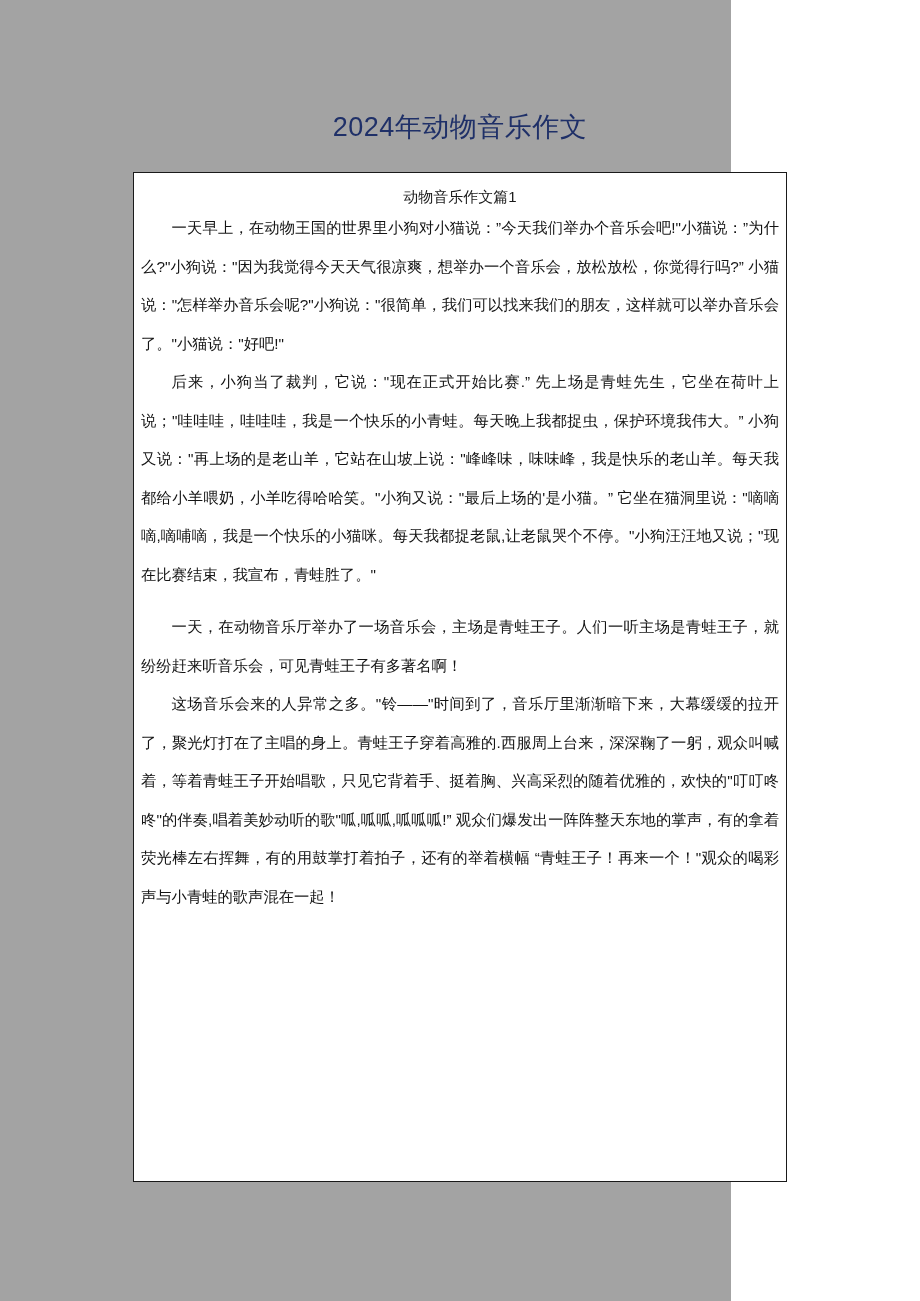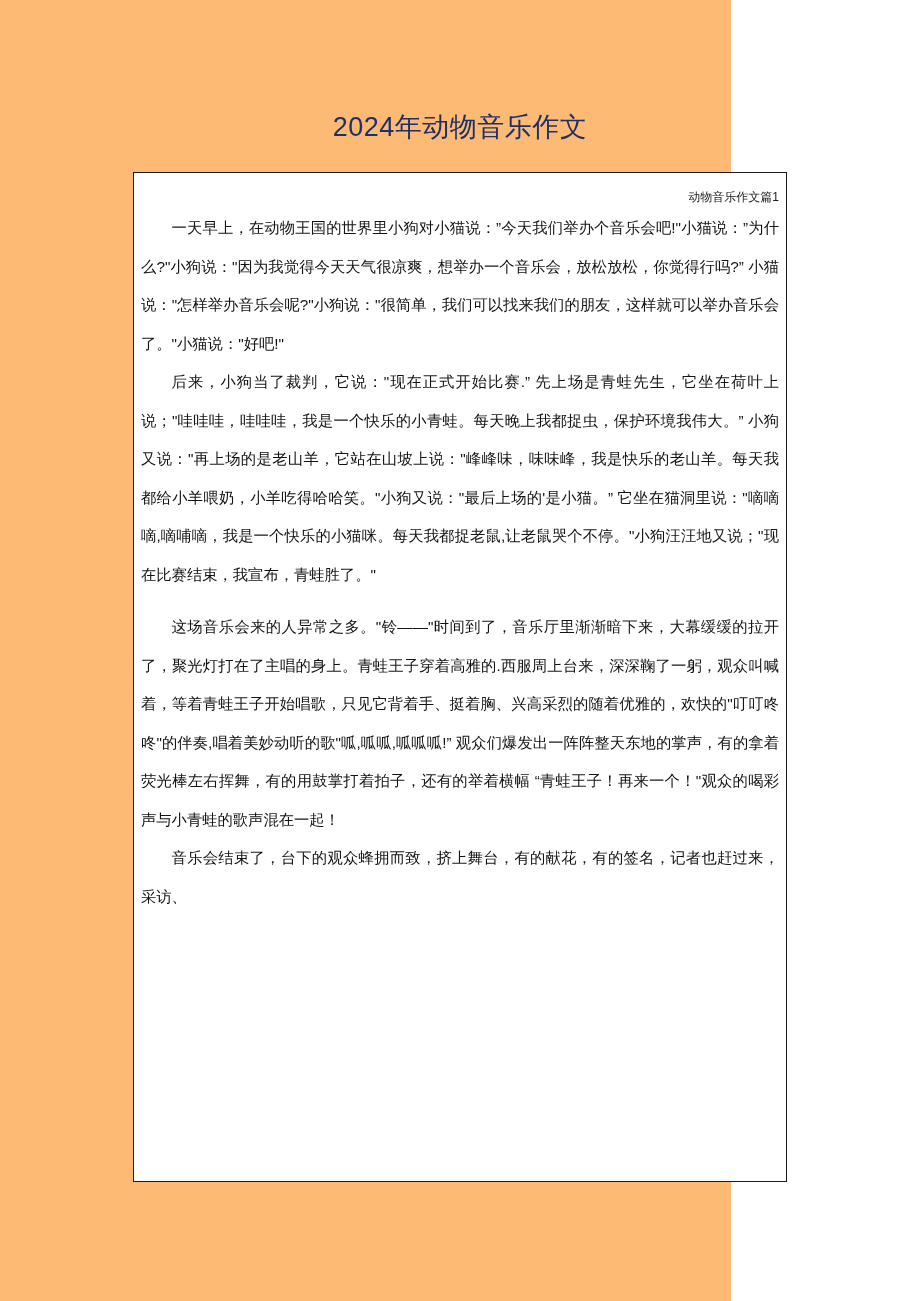--- a/index.html
+++ b/index.html
@@ -11,21 +11,21 @@
     width: 920px;
     height: 1301px;
     overflow: hidden;
     font-family: "Liberation Sans", "DejaVu Sans", sans-serif;
     -webkit-font-smoothing: antialiased;
   }
   .page {
     position: relative;
     width: 731px;
     height: 1301px;
-    background: #fdba74;
+    background: #a3a3a3;
   }
   .doc-title {
     position: absolute;
     top: 110px;
     left: 0;
     width: 920px;
     text-align: center;
     font-size: 27px;
     line-height: 34px;
     color: #1f3068;
@@ -42,25 +42,25 @@
     border: 1.3px solid #1a1a1a;
     box-sizing: border-box;
     overflow: hidden;
     background: #ffffff;
   }
   .content-inner {
     padding: 14px 7px 0 7px;
     box-sizing: border-box;
   }
   .section-heading {
-    font-size: 12px;
+    font-size: 15px;
     line-height: 20px;
     color: #1a1a1a;
     margin: 0 0 2px 0;
-    text-align: right;
+    text-align: center;
     font-weight: 400;
   }
   .para {
     font-size: 15.3px;
     line-height: 38.5px;
     color: #131313;
     margin: 0;
     text-align: justify;
     text-justify: inter-ideograph;
     text-indent: 2em;
@@ -83,21 +83,21 @@
 
       <p class="para">一天早上，在动物王国的世界里小狗对小猫说：”今天我们举办个音乐会吧!"小猫说：”为什么?"小狗说："因为我觉得今天天气很凉爽，想举办一个音乐会，放松放松，你觉得行吗?” 小猫说："怎样举办音乐会呢?"小狗说："很简单，我们可以找来我们的朋友，这样就可以举办音乐会了。"小猫说："好吧!"</p>
 
 
       <p class="para">后来，小狗当了裁判，它说："现在正式开始比赛.” 先上场是青蛙先生，它坐在荷叶上说；"哇哇哇，哇哇哇，我是一个快乐的小青蛙。每天晚上我都捉虫，保护环境我伟大。” 小狗又说："再上场的是老山羊，它站在山坡上说："峰峰味，味味峰，我是快乐的老山羊。每天我都给小羊喂奶，小羊吃得哈哈笑。"小狗又说："最后上场的'是小猫。” 它坐在猫洞里说："嘀嘀嘀,嘀哺嘀，我是一个快乐的小猫咪。每天我都捉老鼠,让老鼠哭个不停。"小狗汪汪地又说；"现在比赛结束，我宣布，青蛙胜了。"</p>
 
 
       <div class="gap-sm"></div>
 
 
+      <p class="para">一天，在动物音乐厅举办了一场音乐会，主场是青蛙王子。人们一听主场是青蛙王子，就纷纷赶来听音乐会，可见青蛙王子有多著名啊！</p>
 
       <p class="para">这场音乐会来的人异常之多。"铃——"时间到了，音乐厅里渐渐暗下来，大幕缓缓的拉开了，聚光灯打在了主唱的身上。青蛙王子穿着高雅的.西服周上台来，深深鞠了一躬，观众叫喊着，等着青蛙王子开始唱歌，只见它背着手、挺着胸、兴高采烈的随着优雅的，欢快的"叮叮咚咚"的伴奏,唱着美妙动听的歌"呱,呱呱,呱呱呱!” 观众们爆发出一阵阵整天东地的掌声，有的拿着荧光棒左右挥舞，有的用鼓掌打着拍子，还有的举着横幅 “青蛙王子！再来一个！"观众的喝彩声与小青蛙的歌声混在一起！</p>
 
-      <p class="para">音乐会结束了，台下的观众蜂拥而致，挤上舞台，有的献花，有的签名，记者也赶过来，采访、</p>
 
     </div>
   </div>
 
 </div>
 
 </body></html>

